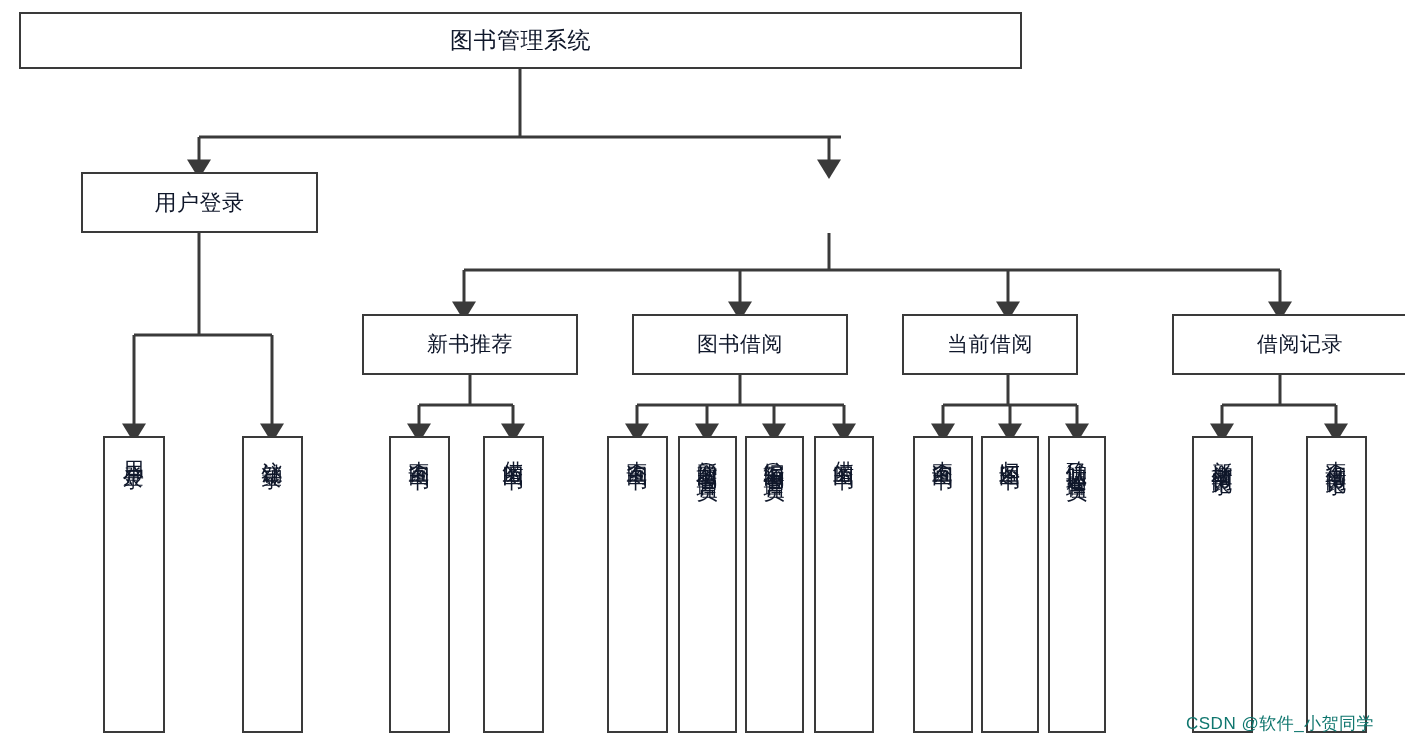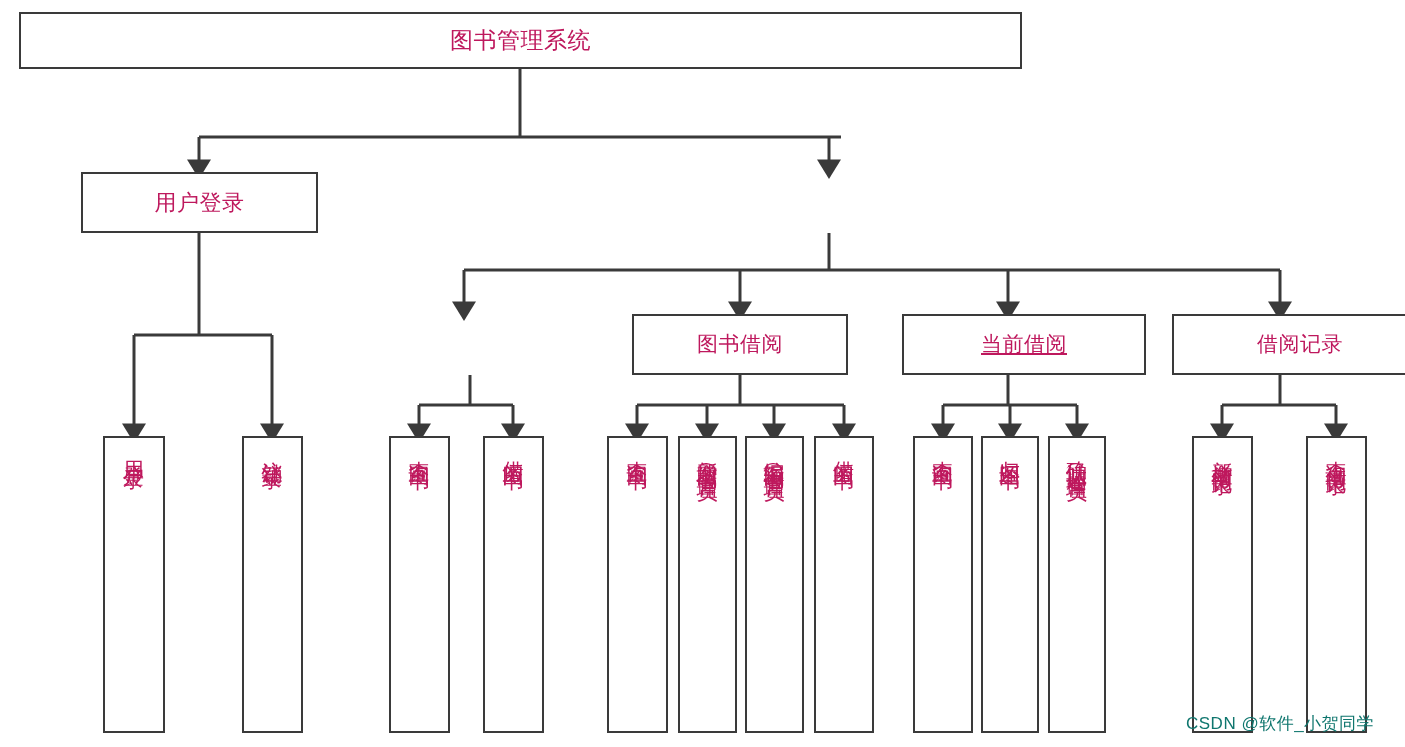--- a/index.html
+++ b/index.html
@@ -26,21 +26,21 @@
     pointer-events: none;
   }
   .node {
     position: absolute;
     box-sizing: border-box;
     background: #ffffff;
     border: 2px solid #3a3a3a;
     display: flex;
     align-items: center;
     justify-content: center;
-    color: #be185d;
+    color: #0f172a;
   }
   .node-label {
     display: block;
     text-align: center;
     line-height: 1.18;
     letter-spacing: 0.5px;
     white-space: nowrap;
   }
   .node-root .node-label { font-size: 23px; }
   .node-l2 .node-label { font-size: 22px; }
@@ -124,24 +124,27 @@
   </svg>
 
   <div class="node node-root" style="left:19px; top:12px; width:1003px; height:57px;">
     <span class="node-label">图书管理系统</span>
   </div>
 
   <div class="node node-l2" style="left:81px; top:172px; width:237px; height:61px;">
     <span class="node-label">用户登录</span>
   </div>
 
+  <div class="node node-l3" style="left:362px; top:314px; width:216px; height:61px;">
+    <span class="node-label">新书推荐</span>
+  </div>
   <div class="node node-l3" style="left:632px; top:314px; width:216px; height:61px;">
     <span class="node-label">图书借阅</span>
   </div>
-  <div class="node node-l3" style="left:902px; top:314px; width:244px; height:61px;text-decoration:underline;">
+  <div class="node node-l3" style="left:902px; top:314px; width:176px; height:61px;">
     <span class="node-label">当前借阅</span>
   </div>
   <div class="node node-l3" style="left:1172px; top:314px; width:256px; height:61px;">
     <span class="node-label">借阅记录</span>
   </div>
 
   <div class="node node-leaf" style="left:103px; top:436px; width:62px; height:297px;">
     <span class="node-label">用户登录</span>
   </div>
   <div class="node node-leaf" style="left:242px; top:436px; width:61px; height:297px;">

